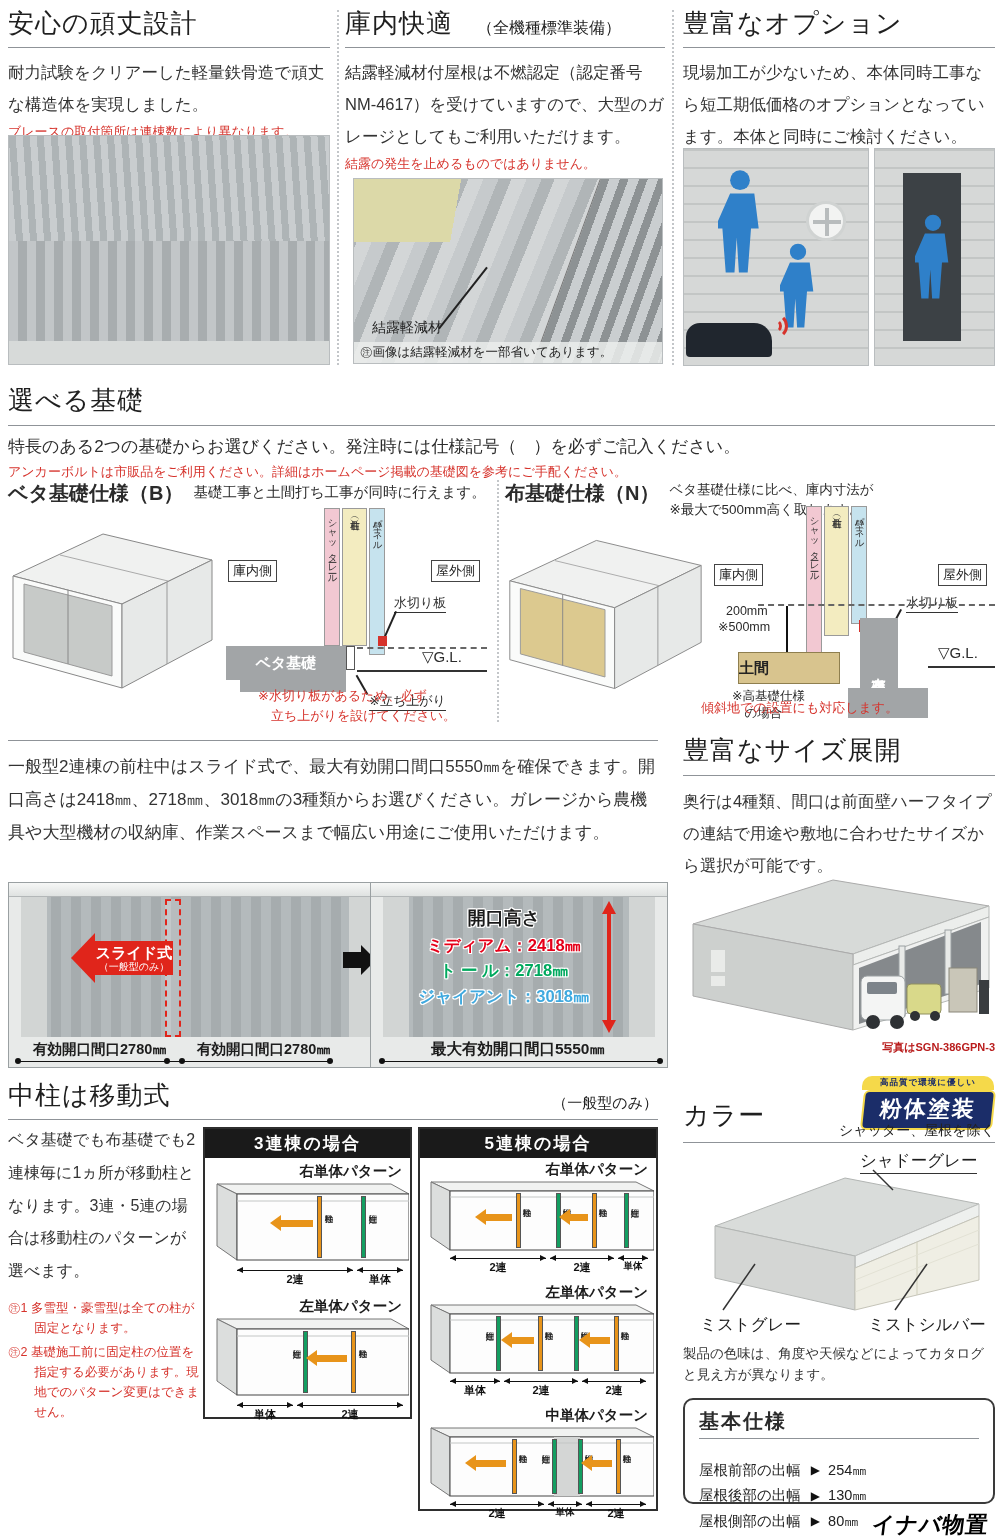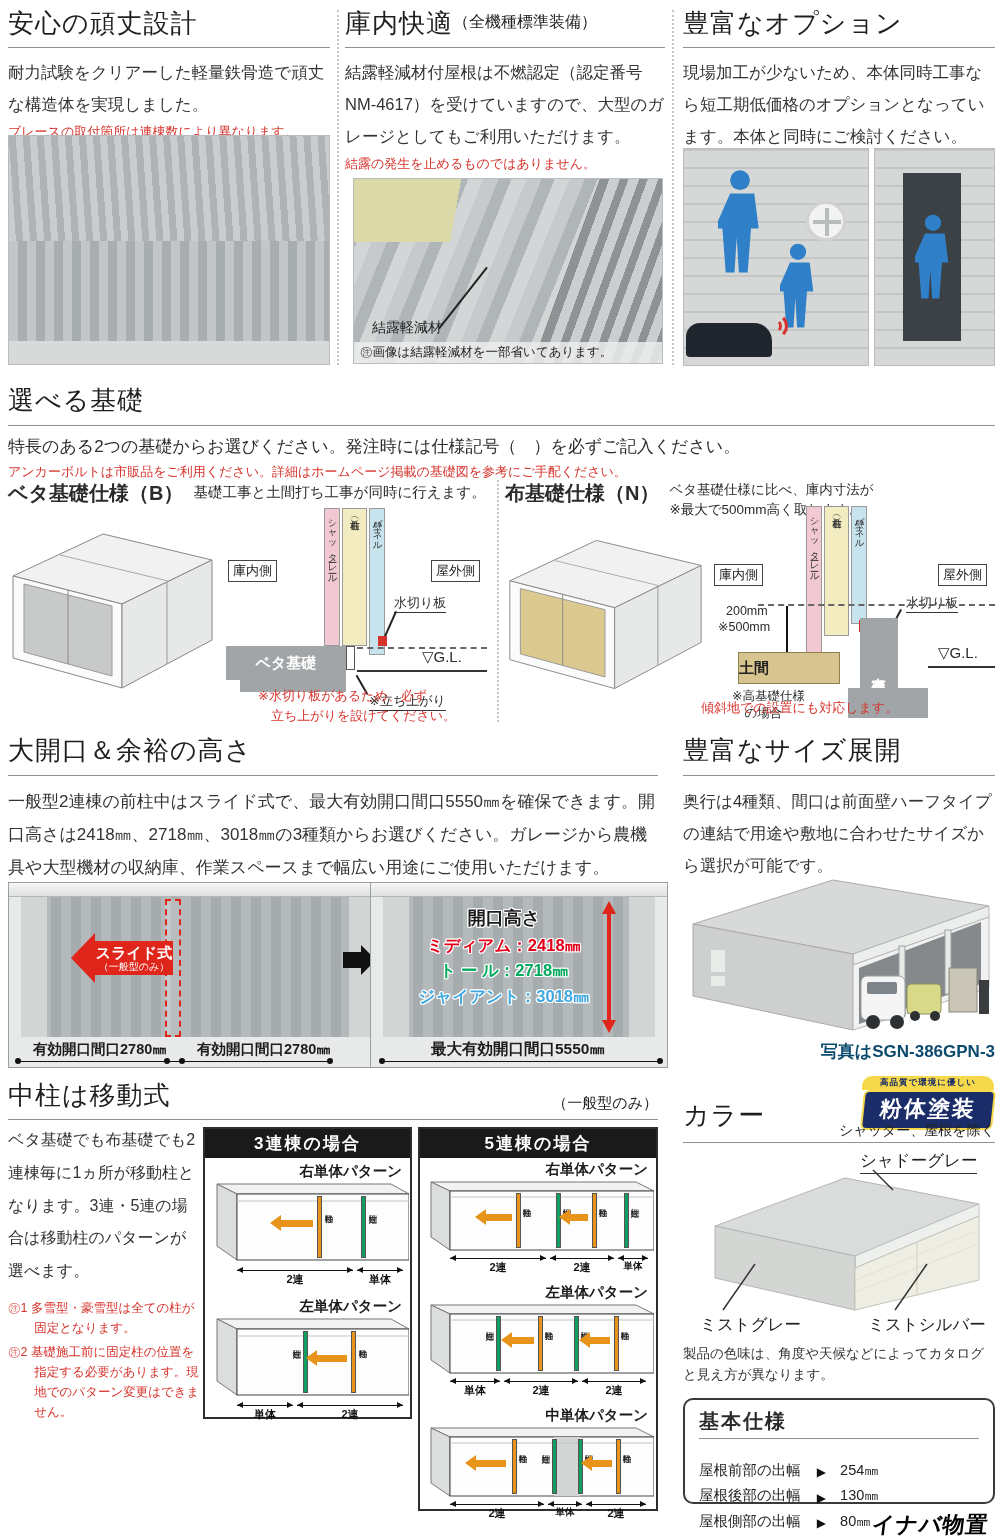--- a/index.html
+++ b/index.html
@@ -87,21 +87,21 @@
   .dimseg .l::after { right:0; border-top:3px solid transparent; border-bottom:3px solid transparent; border-left:6px solid #111; }
   .dimseg span { position:absolute; left:0; right:0; top:2px; text-align:center; font-size:11px; font-weight:bold; color:#111; }
 
   
   .badge { position:absolute; width:132px; text-align:center; }
   .badge-top { font-size:8.5px; color:#1b2d69; font-weight:bold; background:#f5d94a; border-radius:10px 10px 0 0; padding:1px 2px; letter-spacing:1px; }
   .badge-main { background:#1b2d69; color:#fff; font-weight:bold; font-size:22px; border-radius:6px; border:2px solid #f5d94a; padding:2px 0 4px; transform:skewX(-6deg); letter-spacing:2px; }
   .clabel { position:absolute; font-size:16.5px; color:#1c1c1c; white-space:nowrap; }
   .specbox { position:absolute; border:2px solid #3a3a3a; border-radius:10px; background:#fff; padding:8px 14px 6px; }
   .specbox h3 { font-size:20px; font-weight:bold; letter-spacing:2px; border-bottom:1.5px solid #8f9398; padding-bottom:3px; margin-bottom:19px;font-family:Liberation Mono, monospace; }
-  .specrow { display:flex; align-items:flex-end; font-size:14.5px; line-height:1.75; color:#222;gap:6px; }
+  .specrow { display:flex; align-items:center; font-size:14.5px; line-height:1.75; color:#222; }
   .specrow .arr { color:#111; margin:0 8px 0 10px; font-size:12px; }
   .logo { position:absolute; font-weight:900; font-size:22px; color:#000; transform:skewX(-7deg); letter-spacing:1px; }
 </style>
 </head>
 <body>
 
 <div id="page">
 
   <div class="dotsep" style="left:337px;top:10px;height:355px"></div>
   <div class="dotsep" style="left:672px;top:10px;height:355px"></div>
@@ -112,21 +112,21 @@
     <p class="body">耐力試験をクリアーした軽量鉄骨造で頑丈な構造体を実現しました。</p>
     <p class="rnote" style="margin-top:2px">ブレースの取付箇所は連棟数により異なります。</p>
     <div class="photo abs" style="left:0;top:129px;width:322px;height:230px">
       <div class="ph-interior-ceil"></div>
       <div class="ph-interior-wall"></div>
       <div class="ph-interior-floor"></div>
     </div>
   </section>
 
   <section class="abs" style="left:345px;top:6px;width:320px">
-    <div style="display:flex;align-items:center;gap:0">
+    <div style="display:flex;align-items:flex-end;gap:24px">
       <h1 class="sec">庫内快適</h1>
       <span style="font-size:16px;color:#222;padding-bottom:2px">（全機種標準装備）</span>
     </div>
     <div class="rule" style="margin:6px 0 8px"></div>
     <p class="body">結露軽減材付屋根は不燃認定（認定番号NM-4617）を受けていますので、大型のガレージとしてもご利用いただけます。</p>
     <p class="rnote" style="margin-top:1px">結露の発生を止めるものではありません。</p>
     <div class="photo ph2 abs" style="left:8px;top:172px;width:310px;height:186px">
       <div class="ph2-yellow"></div>
       <div class="ph2-beam"></div>
       <div class="leader" style="left:108px;top:80px;width:2px;height:78px;transform:rotate(38deg)"></div>
@@ -259,21 +259,20 @@
         </div>
       <div class="concrete" style="left:138px;top:182px;width:80px;height:30px"></div>
       <div class="glline" style="left:218px;top:160px;width:67px"></div>
       <span class="abs" style="left:228px;top:138px;font-size:15px">▽G.L.</span>
       <span class="abs" style="left:22px;top:182px;font-size:12.5px"><span>※高基礎仕様</span><br><span style="padding-left:1em">の場合</span></span>
     </div>
     <p class="rnote abs" style="left:196px;top:218px;font-size:13px">傾斜地での設置にも対応します。</p>
   </section>
 
   <section class="abs" style="left:8px;top:733px;width:650px">
-    <h1 class="sec">大開口＆余裕の高さ</h1>
     <div class="rule" style="margin:7px 0 9px"></div>
     <p class="body" style="font-size:17px">一般型2連棟の前柱中はスライド式で、最大有効開口間口5550㎜を確保できます。開口高さは2418㎜、2718㎜、3018㎜の3種類からお選びください。ガレージから農機具や大型機材の収納庫、作業スペースまで幅広い用途にご使用いただけます。</p>
   </section>
 
   <div class="garage-front" style="left:8px;top:882px;width:380px;height:186px">
     <div class="gf-roof"></div>
     <div class="gf-int" style="height:140px"></div>
     <div class="gf-side" style="left:12px;height:140px"></div>
     <div class="gf-side" style="right:12px;height:140px"></div>
     <div class="red-dash-col" style="left:156px;top:16px;width:16px;height:138px"></div>
@@ -328,21 +327,21 @@
     <rect x="178" y="104" width="44" height="44" rx="6" fill="#f4f5f4" stroke="#9aa0a2"></rect>
     <rect x="184" y="110" width="30" height="12" rx="2" fill="#7d848a"></rect>
     <rect x="224" y="112" width="34" height="30" rx="4" fill="#d9d98a" stroke="#8f8f5f"></rect>
     <rect x="266" y="96" width="28" height="44" fill="#c9c6b8" stroke="#8a877a"></rect>
     <rect x="296" y="108" width="10" height="34" fill="#3a3d40"></rect>
     <circle cx="190" cy="150" r="7" fill="#2e3134"></circle>
       <circle cx="214" cy="150" r="7" fill="#2e3134"></circle>
     <circle cx="232" cy="144" r="5" fill="#2e3134"></circle>
       <circle cx="252" cy="144" r="5" fill="#2e3134"></circle>
   </svg>
-  <div class="abs" style="left:683px;top:1040px;width:312px;text-align:right;font-size:17px;font-weight:bold;color:#0c4a6e">写真はSGN-386GPN-3</div>
+  <div class="abs" style="left:683px;top:1040px;width:312px;text-align:right;font-size:11px;font-weight:bold;color:#b91c1c">写真はSGN-386GPN-3</div>
 
   <section class="abs" style="left:8px;top:1078px;width:650px">
     <div style="display:flex;justify-content:space-between;align-items:flex-end">
       <h1 class="sec">中柱は移動式</h1>
       <span style="font-size:15px;color:#222">（一般型のみ）</span>
     </div>
     <div class="rule" style="margin:6px 0 0"></div>
   </section>
 
   <div class="abs" style="left:8px;top:1124px;width:192px">

